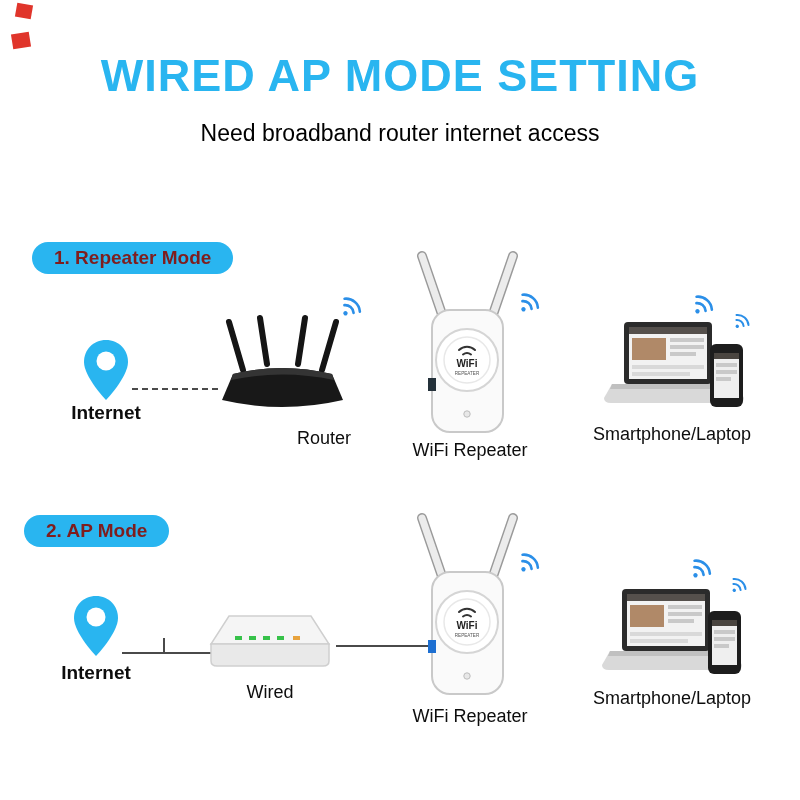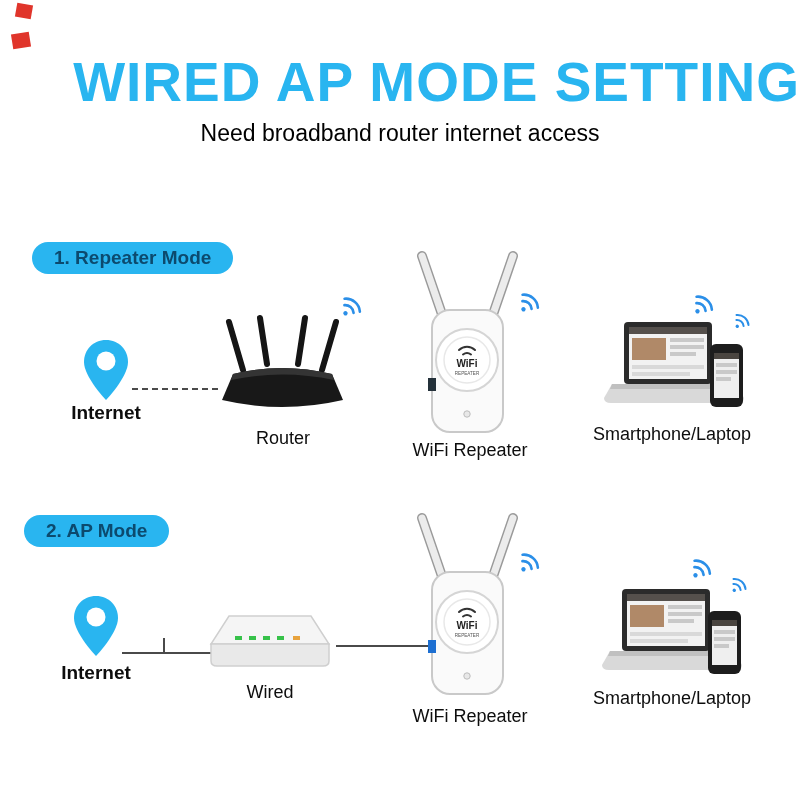--- a/index.html
+++ b/index.html
@@ -4,26 +4,26 @@
 <style>
   * { margin:0; padding:0; box-sizing:border-box; }
   html,body { background:#ffffff; }
   body { font-family:"Liberation Sans", sans-serif; color:#111; }
   .canvas { position:relative; width:800px; height:800px; background:#ffffff; overflow:hidden; margin:0 auto; }
 
   .red-mark { position:absolute; background:#e0352b; }
   .red-mark.m1 { left:16px; top:4px; width:16px; height:14px; transform:rotate(10deg); }
   .red-mark.m2 { left:12px; top:33px; width:18px; height:15px; transform:rotate(-9deg); }
 
-  .title { position:absolute; top:50px; left:0; width:100%; text-align:right;
-           font-size:55px; font-weight:bold; letter-spacing:1px; color:#29b5f0; }
+  .title { position:absolute; top:50px; left:0; width:100%; text-align:center;
+           font-size:45px; font-weight:bold; letter-spacing:1px; color:#29b5f0; }
   .subtitle { position:absolute; top:120px; left:0; width:100%; text-align:center;
               font-size:23px; color:#000000; }
 
-  .badge { position:absolute; background:#29b5f0; color:#0c4a6e; font-weight:bold;
+  .badge { position:absolute; background:#29b5f0; color:#7f1d1d; font-weight:bold;
            font-size:19px; height:32px; line-height:32px; padding:0 22px;
            border-radius:16px; white-space:nowrap; }
   .badge.s1 { left:32px; top:242px; }
   .badge.s2 { left:24px; top:515px; }
 
   .abs { position:absolute; }
   .label { position:absolute; text-align:center; font-size:18px; color:#0d0d0d; }
   .label.bold { font-weight:bold; font-size:19px;text-align:center; }
   .wired-label { position:absolute; left:114px; top:596px; width:100px; text-align:center;
                  font-size:16px; line-height:1.25; color:#0d0d0d; }
@@ -59,21 +59,21 @@
   <svg class="abs" style="left:215px; top:312px;" width="135" height="110" viewBox="0 0 135 110">
     <g stroke="#151515" stroke-width="6" stroke-linecap="round">
       <line x1="28" y1="58" x2="14" y2="10"></line>
       <line x1="52" y1="52" x2="45" y2="6"></line>
       <line x1="83" y1="52" x2="90" y2="6"></line>
       <line x1="107" y1="58" x2="121" y2="10"></line>
     </g>
     <path d="M18 62 Q67 50 117 62 L128 88 Q67 102 7 88 Z" fill="#181818"></path>
     <path d="M18 62 Q67 50 117 62 L119 68 Q67 57 16 68 Z" fill="#343434"></path>
   </svg>
-  <div class="label" style="left:233px; top:428px; width:100px;">Router</div>
+  <div class="label" style="left:251px; top:428px; width:100px;text-align:right;">Router</div>
   <span class="wifi" style="left:336px; top:296px;">
     <svg width="26" height="22" viewBox="0 0 26 22">
       <g fill="none" stroke="#2b8fe8" stroke-width="2.6" stroke-linecap="round">
         <path d="M3 8 a14 14 0 0 1 20 0"></path>
           <path d="M7 13 a8.5 8.5 0 0 1 12 0"></path>
       </g>
         <circle cx="13" cy="18.5" r="2.2" fill="#2b8fe8"></circle>
     </svg>
   </span>
 

